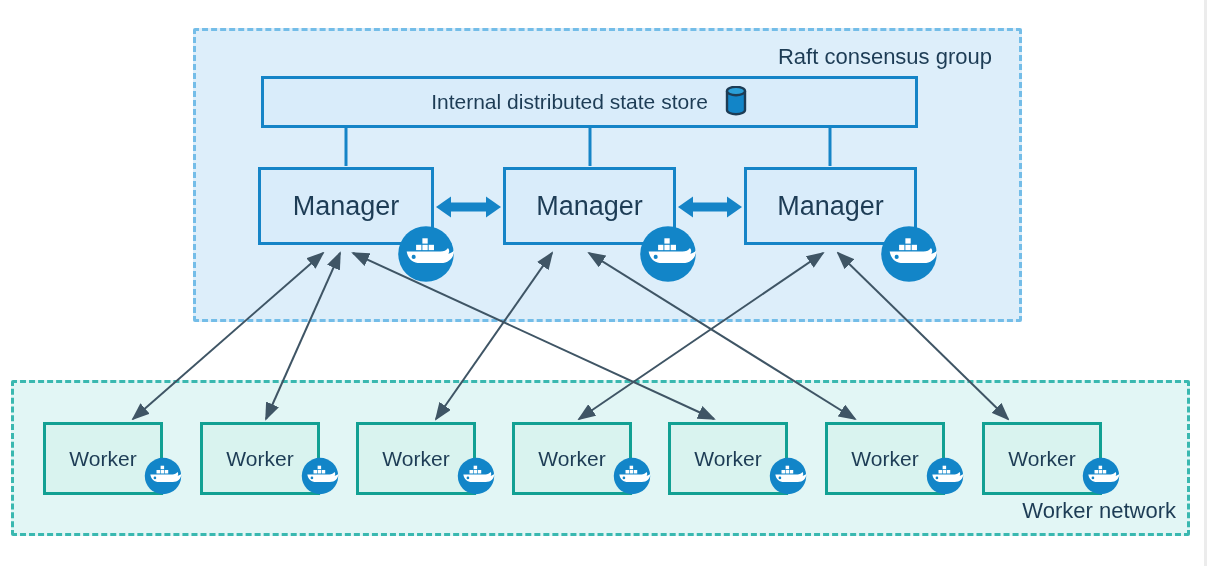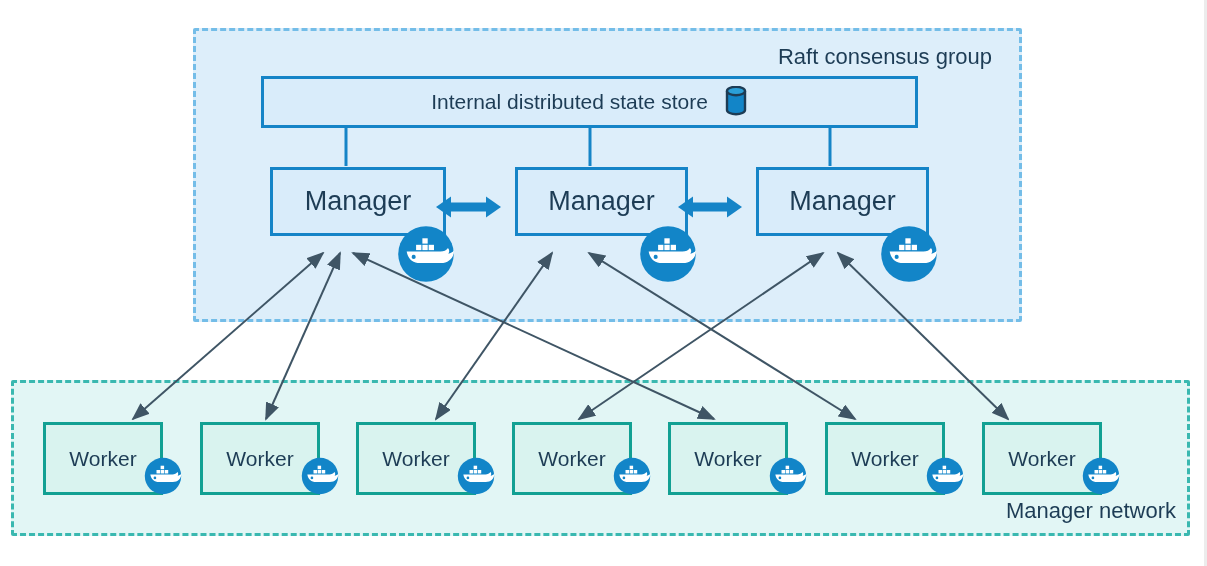--- a/index.html
+++ b/index.html
@@ -25,21 +25,21 @@
   .node{
     position:absolute;box-sizing:border-box;display:flex;
     align-items:center;justify-content:center;background:#d9ecfa;
   }
   .store{
     left:261px;top:76px;width:657px;height:52px;
     border:3px solid #1584c7;font-size:21px;gap:16px;
   }
   .manager{
     border:3px solid #1584c7;font-size:27px;
-    top:167px;height:69px;margin-left:12px;
+    top:167px;height:78px;
   }
   .m1{left:258px;width:176px;}
   .m2{left:503px;width:173px;}
   .m3{left:744px;width:173px;}
   .worker{
     top:422px;width:120px;height:73px;background:#d9f3ef;
     border:3px solid #12a093;font-size:21px;
   }
   .w1{left:43px;}.w2{left:200px;}.w3{left:356px;}.w4{left:512px;}
   .w5{left:668px;}.w6{left:825px;}.w7{left:982px;}
@@ -62,21 +62,21 @@
 </style>
 </head>
 <body>
 
 <div id="canvas">
 
   <div class="group-box raft"></div>
   <div class="group-box gossip"></div>
 
   <div class="group-label raft-label">Raft consensus group</div>
-  <div class="group-label gossip-label">Manager network</div>
+  <div class="group-label gossip-label">Worker network</div>
 
   <div class="node store">
     <span>Internal distributed state store</span>
     <span class="db-icon">
       <svg width="24" height="30" viewBox="0 0 24 30">
         <path d="M3 5 v19 a9 4.2 0 0 0 18 0 V5" fill="#1285c8" stroke="#1d3c55" stroke-width="2.4"></path>
         <ellipse cx="12" cy="5" rx="9" ry="4.2" fill="#2a9fd8" stroke="#1d3c55" stroke-width="2.4"></ellipse>
       </svg>
     </span>
   </div>

